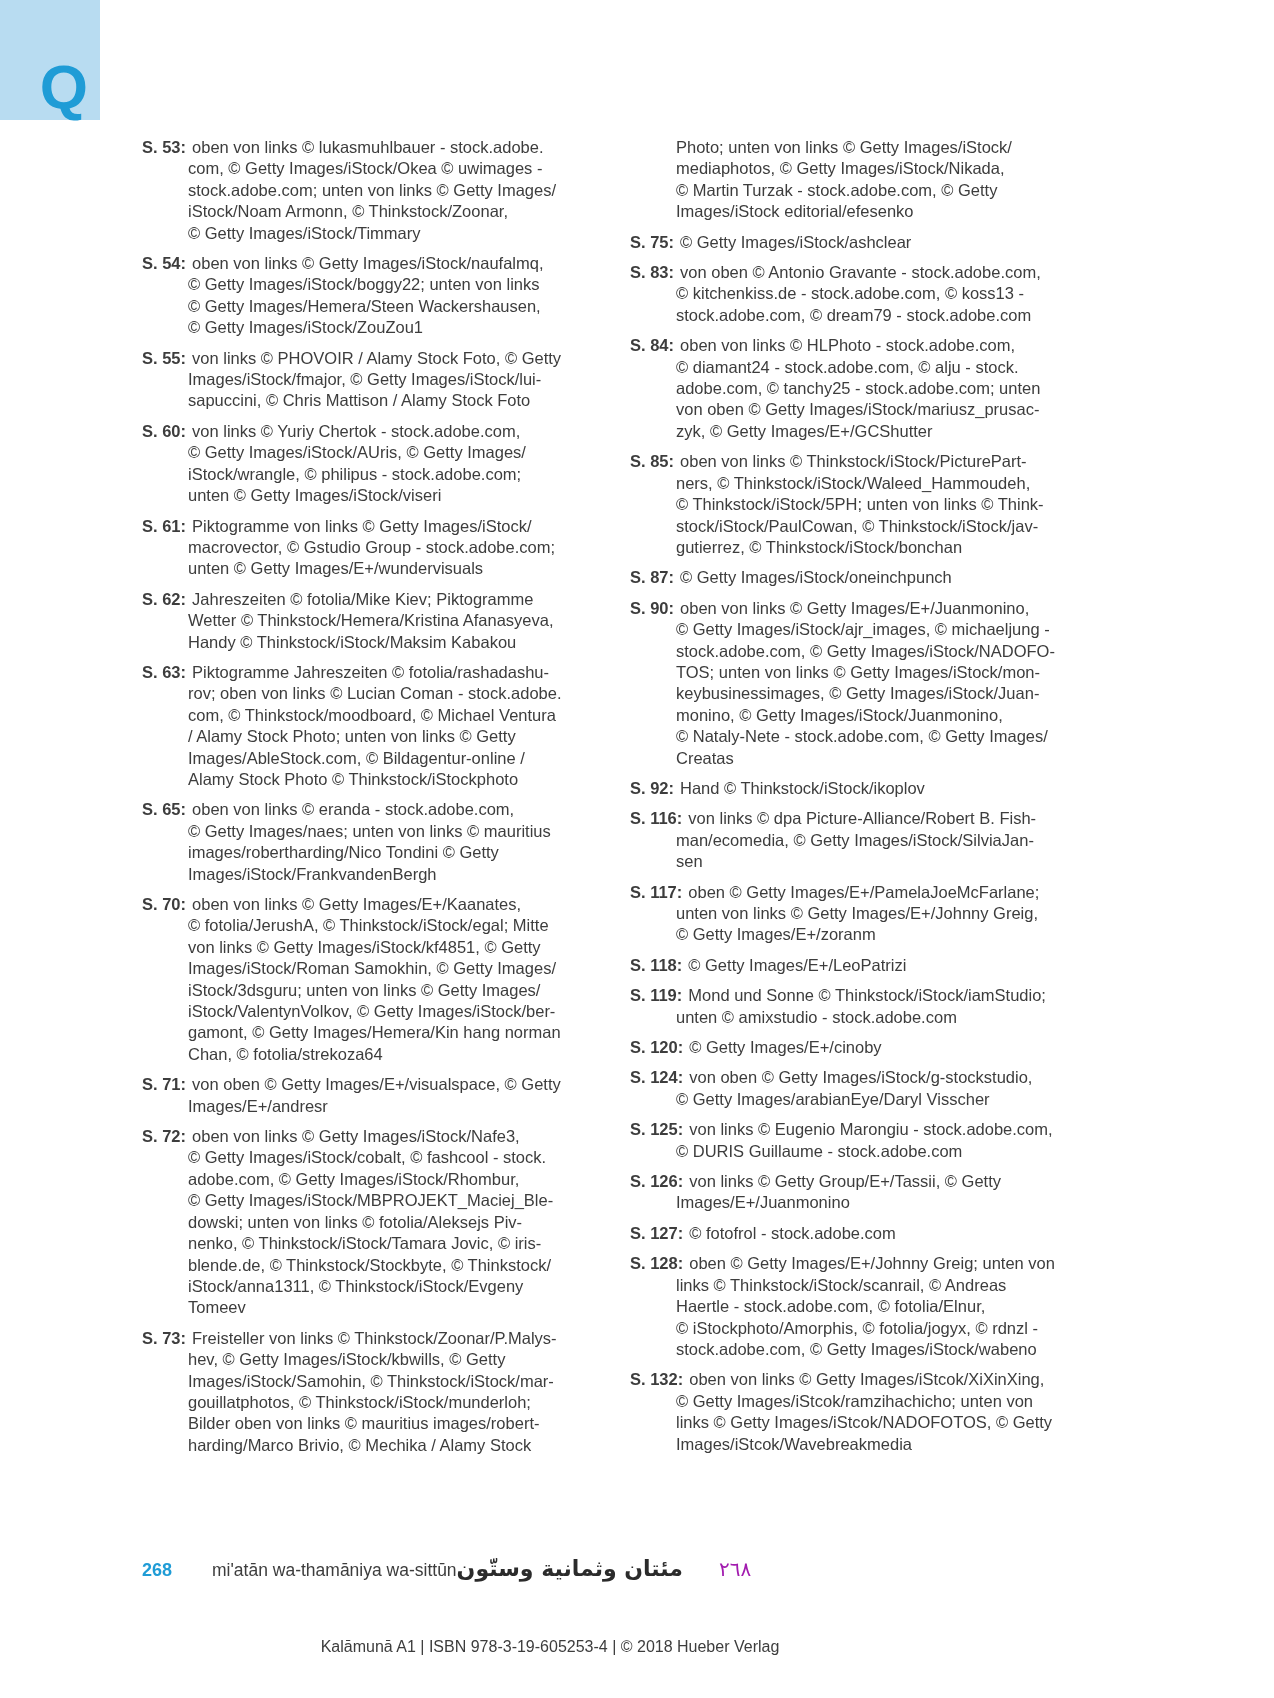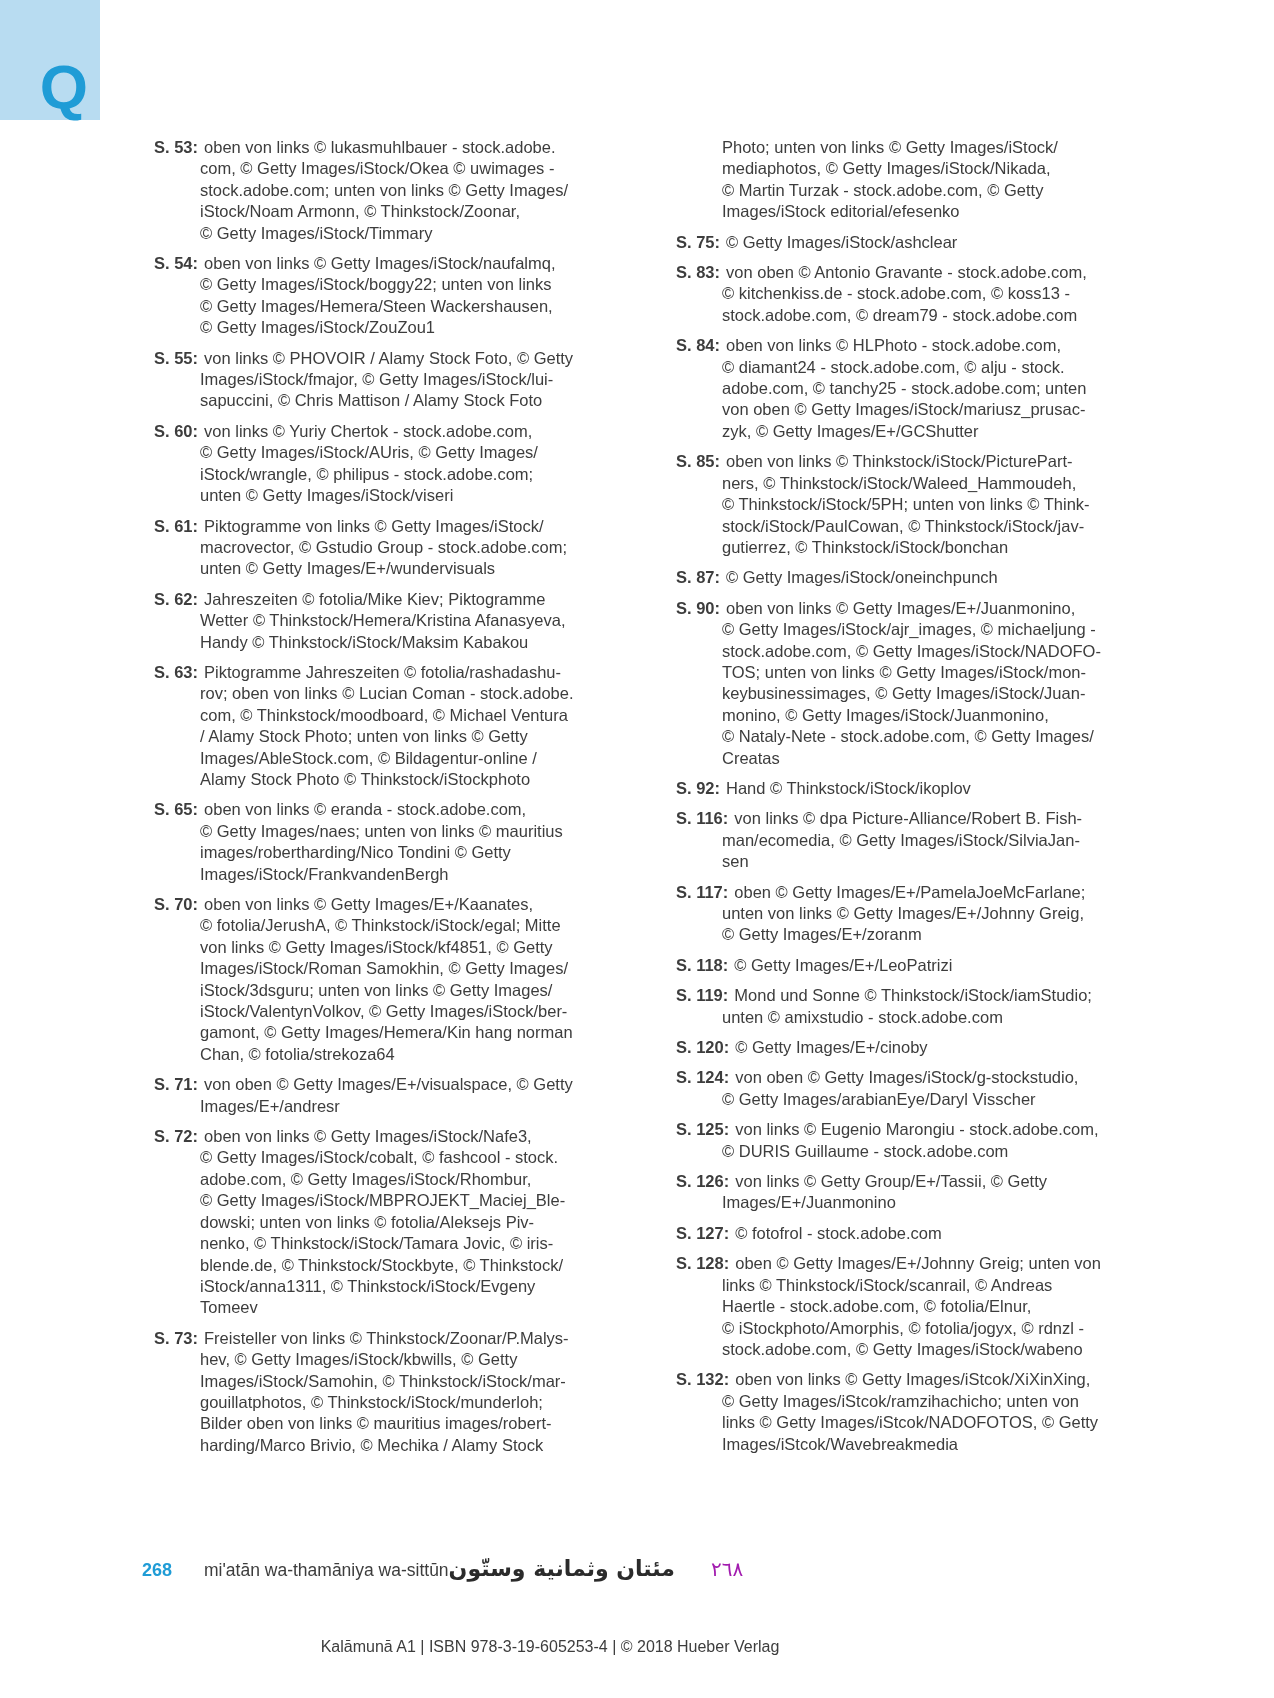--- a/index.html
+++ b/index.html
@@ -18,41 +18,41 @@
     box-sizing: border-box;
     padding: 0 12px 2px 0;
   }
   .section-letter {
     color: #1f9cd6;
     font-size: 62px;
     font-weight: bold;
     line-height: 1;
   }
   .columns {
-    position: absolute; left: 154px; top: 137px;
+    position: absolute; left: 142px; top: 137px;
     display: flex;
-    gap: 84px;
+    gap: 50px;
   }
   .col { width: 438px; }
   .credit {
     font-size: 16.5px;
     line-height: 21.4px;
     white-space: pre-line;
     padding-left: 46px;
     text-indent: -46px;
     margin: 0 0 9px 0;
   }
   .credit.cont { text-indent: 0; }
   .credit .plabel { font-weight: bold; margin-right: 6px; }
   .footer-row1 {
     position: absolute; left: 142px; top: 1556px;
     display: flex; align-items: baseline;
   }
   .page-number { color: #1f9cd6; font-weight: bold; font-size: 18px; }
-  .translit { font-size: 17.5px; margin-left: 32px; color: #3d3d3d; }
+  .translit { font-size: 17.5px; margin-left: 40px; color: #3d3d3d; }
   .arabic-words {
     font-family: "DejaVu Sans", sans-serif;
     font-weight: bold; font-size: 22px; margin-left: 0; color: #2b2b2b;
   }
   .arabic-num {
     font-family: "DejaVu Sans", sans-serif;
     font-weight: normal; font-size: 20px; margin-left: 36px; color: #a21caf;
   }
   .footer-row2 {
     position: absolute; left: 0; top: 1638px;

